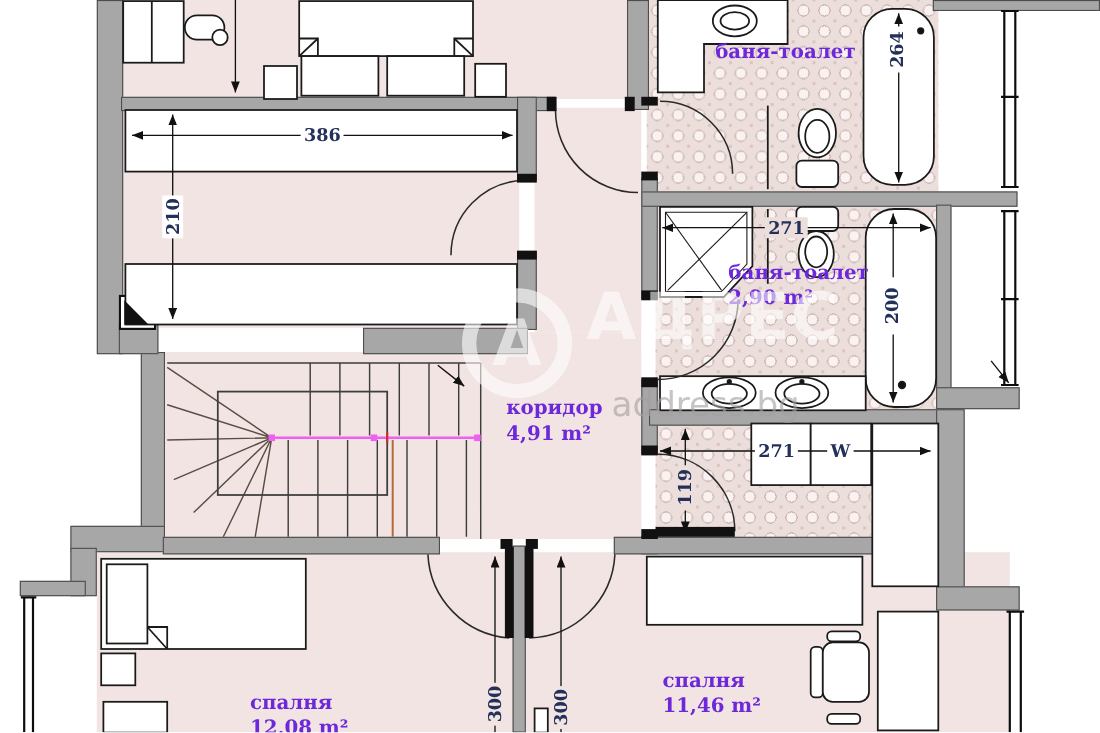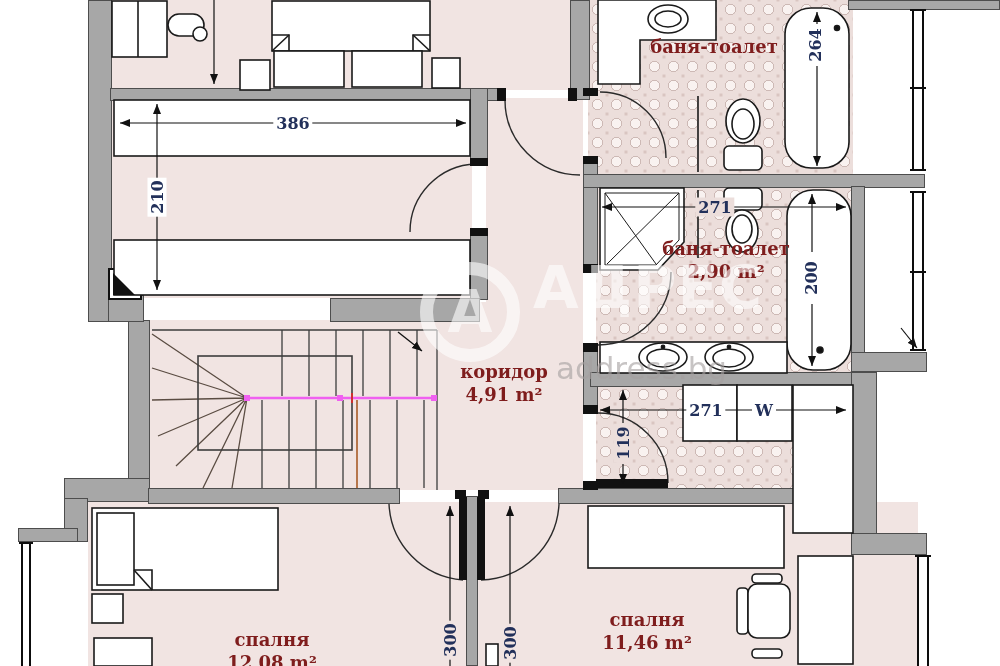--- a/index.html
+++ b/index.html
@@ -7,22 +7,22 @@
         font-family:"DejaVu Serif", serif;}
   .layer{position:absolute;left:0;top:0;width:1000px;height:666px;}
   .floor{position:absolute;background:#f1e4e2;z-index:1;}
   .tile{position:absolute;z-index:1;background-color:#ecdedb;
     background-image:
       radial-gradient(circle, #f9f2f0 0 4.5px, #cdb9b5 4.6px 5.6px, rgba(0,0,0,0) 5.7px),
       radial-gradient(circle, #d9c5c1 0 1.7px, rgba(0,0,0,0) 1.8px);
     background-size:19px 19px,19px 19px;background-position:0 0,9.5px 9.5px;}
   .wall{position:absolute;background:#a7a7a7;border:1px solid #4d4d4d;box-sizing:border-box;z-index:2;}
   svg.lines{z-index:3;}
-  .label{position:absolute;z-index:4;color:#7f1d1d;font-weight:bold;font-size:18px;
-         text-align:center;line-height:1.3;white-space:nowrap;transform:translate(-50%,-50%);}
+  .label{position:absolute;z-index:4;color:#6d28d9;font-weight:bold;font-size:18px;
+         text-align:left;line-height:1.3;white-space:nowrap;transform:translate(-50%,-50%);}
   .dim{position:absolute;z-index:4;color:#22305a;font-weight:bold;font-size:16px;
        white-space:nowrap;transform:translate(-50%,-50%);padding:0 3px;}
   .dim.v{transform:translate(-50%,-50%) rotate(-90deg);}
   .bg-white{background:#fff;} .bg-tile{background:#ecdedb;} .bg-floor{background:#f1e4e2;}
   .wm{position:absolute;z-index:5;pointer-events:none;}
   .wm-circle{left:420px;top:262px;width:100px;height:100px;border:13px solid rgba(255,255,255,.6);
      border-radius:50%;display:flex;align-items:center;justify-content:center;
      font-family:"DejaVu Sans",sans-serif;font-weight:bold;font-size:58px;color:rgba(255,255,255,.6);box-sizing:border-box;}
   .wm-brand{left:533px;top:258px;font-family:"DejaVu Sans",sans-serif;font-weight:bold;
      font-size:59px;line-height:1;color:rgba(255,255,255,.58);letter-spacing:1px;}

